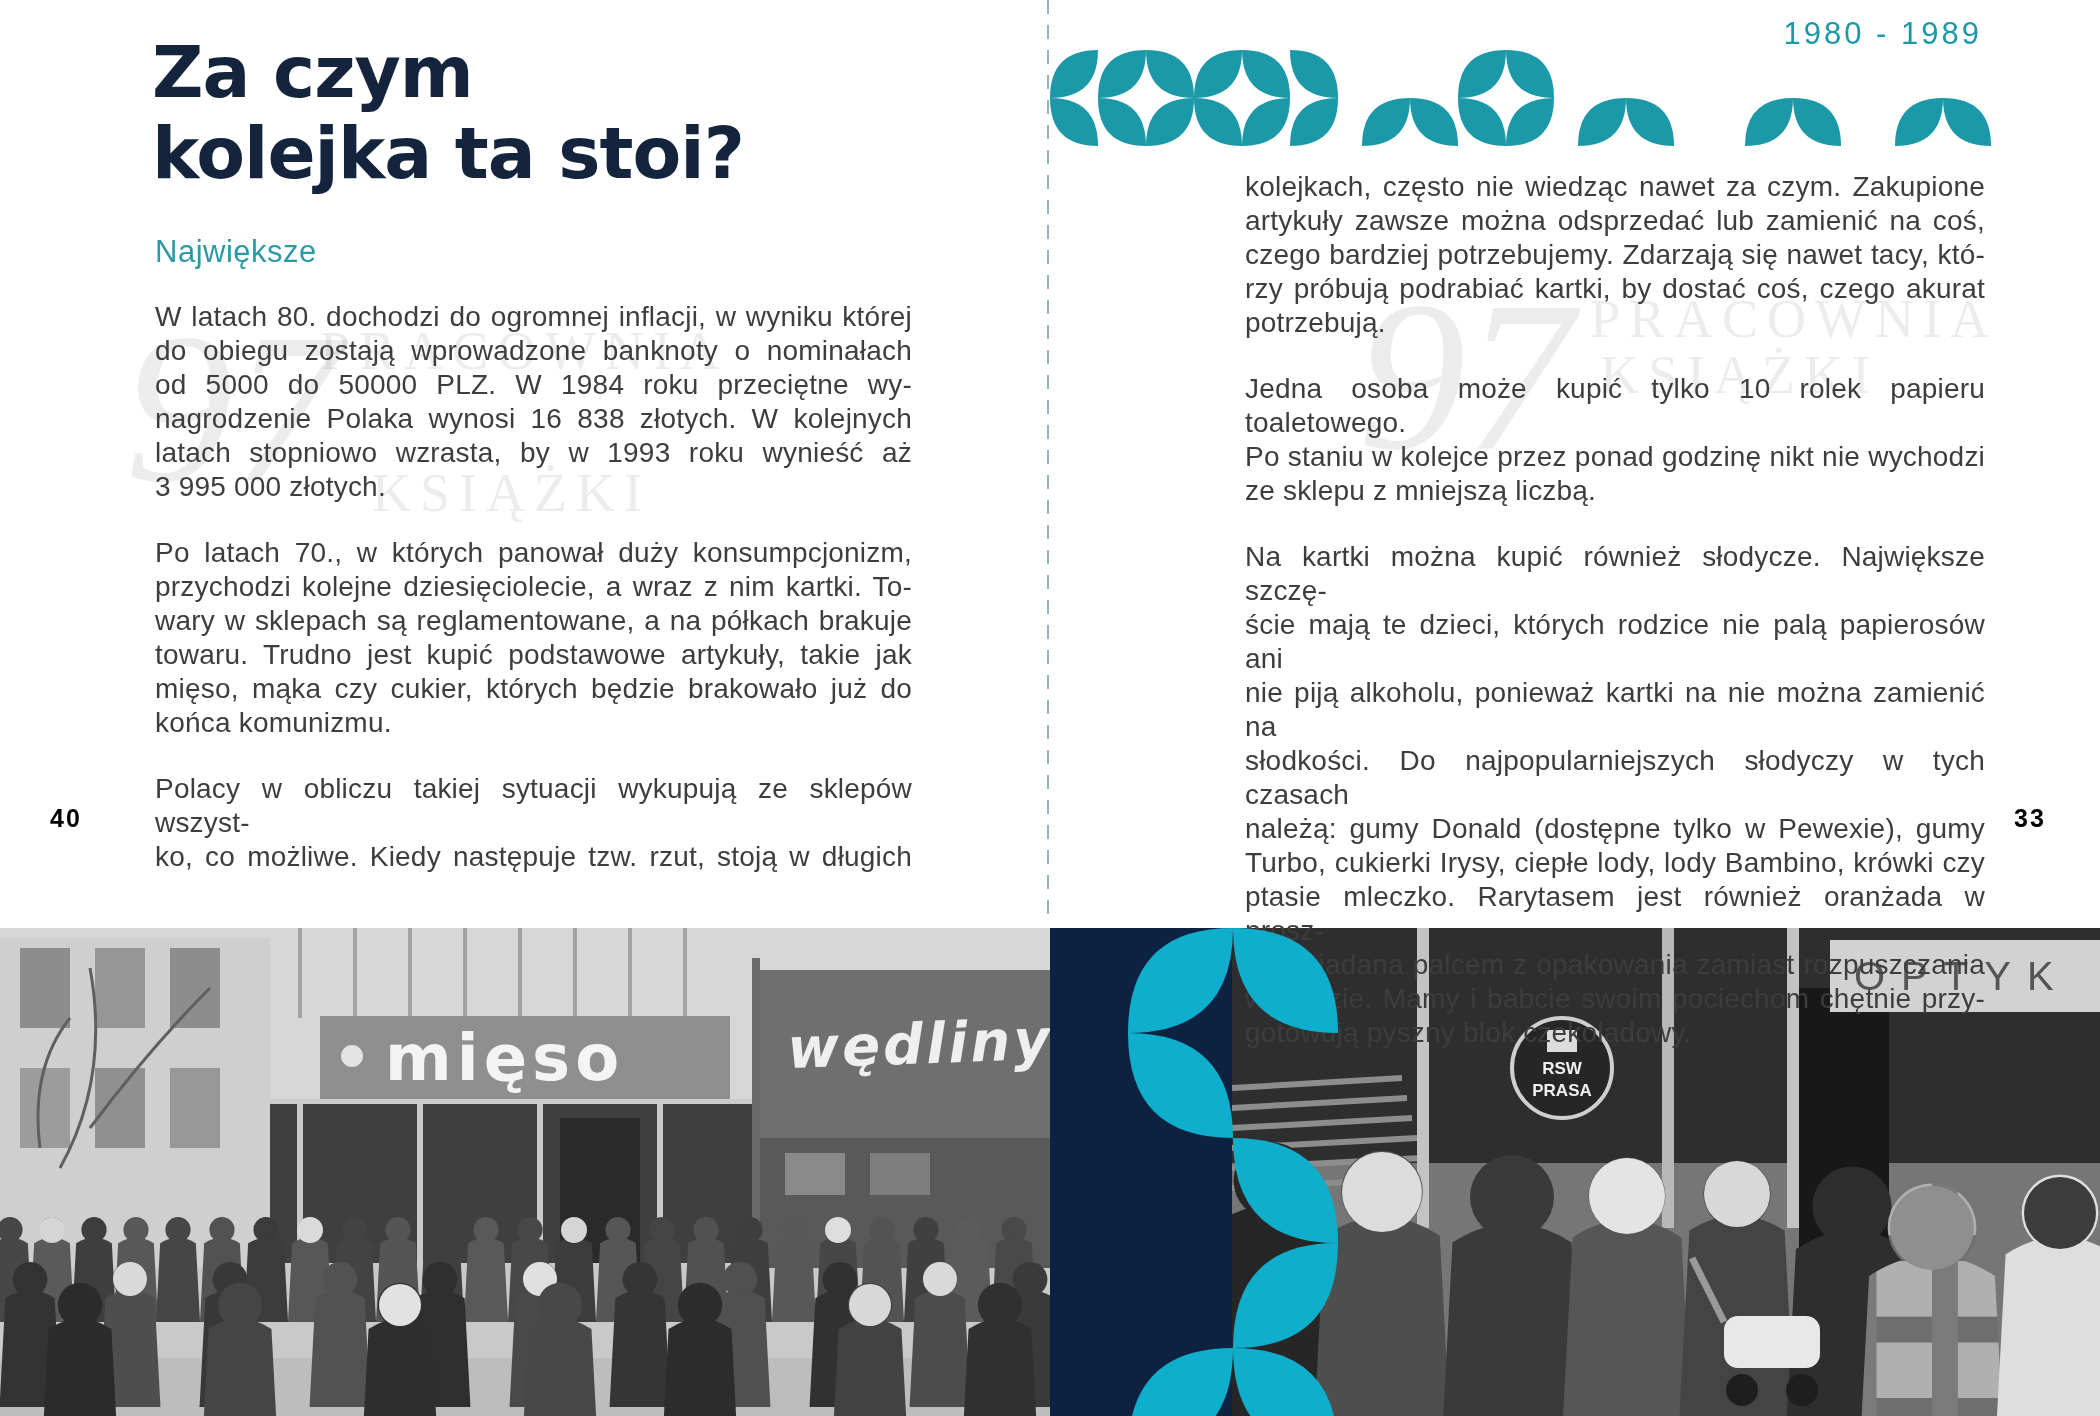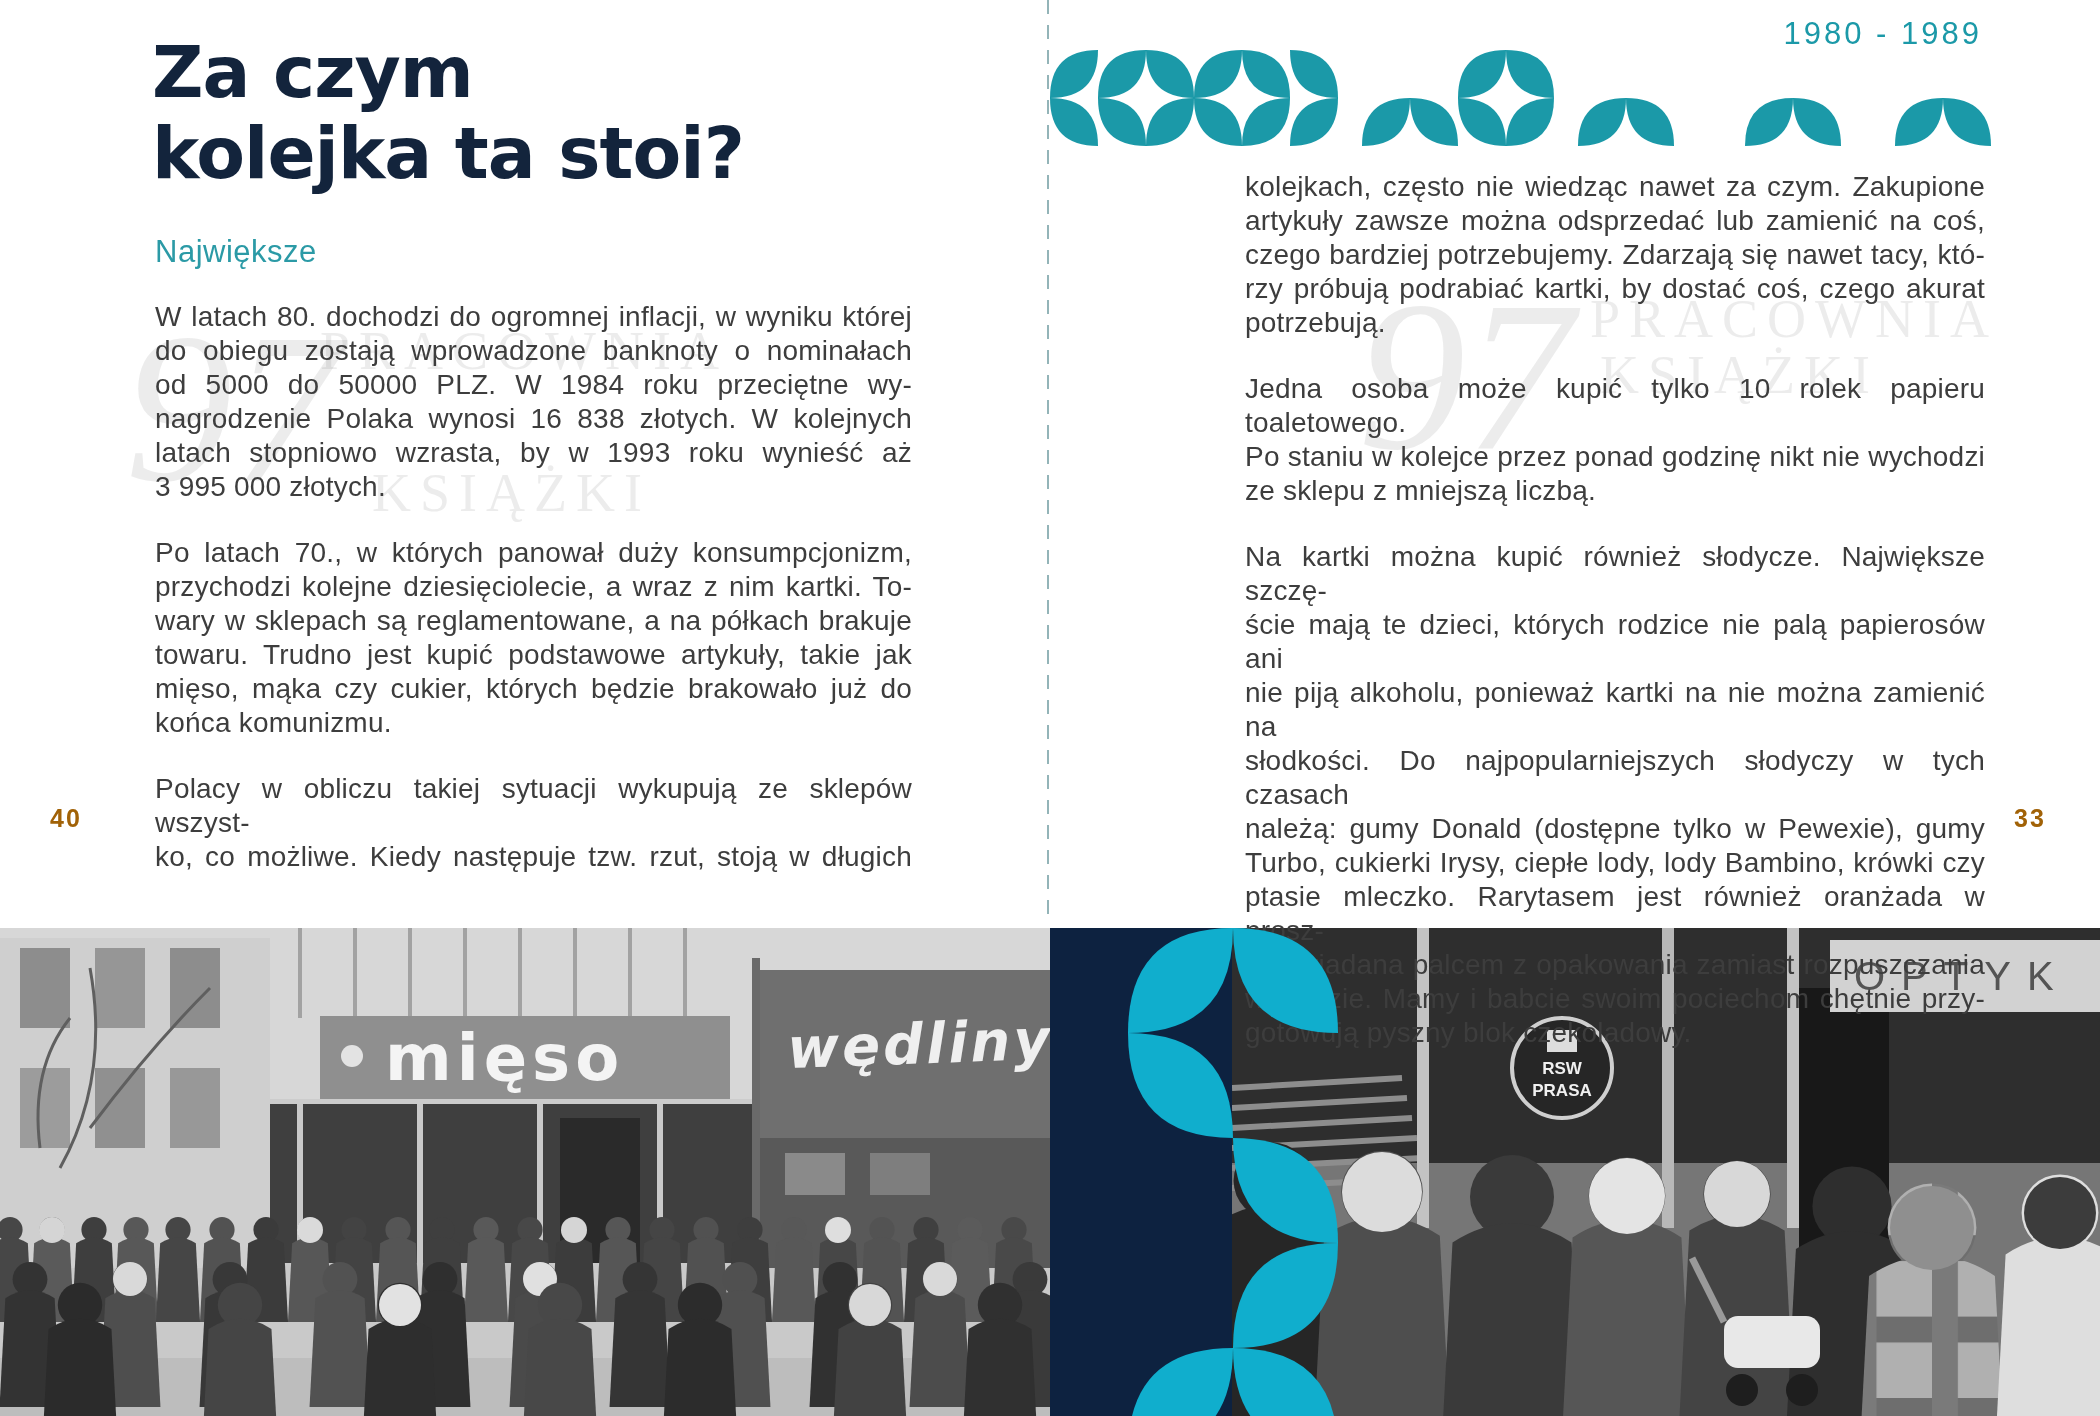--- a/index.html
+++ b/index.html
@@ -22,21 +22,21 @@
     font-size:31px;font-weight:normal;color:#1b99a8;letter-spacing:3px;margin-left:20px;
   }
   .bodycol{position:absolute;z-index:3;font-size:28px;line-height:34px;color:#3d3d3d;letter-spacing:.2px;}
   #left-col{left:155px;top:300px;width:757px;}
   #right-col{left:1245px;top:170px;width:740px;}
   .para + .para{margin-top:32px;}
   .tline{text-align:justify;text-align-last:justify;}
   .tline-last{text-align-last:left;}
   .pagenum{
     position:absolute;top:804px;z-index:3;font-size:25px;font-weight:bold;
-    letter-spacing:2px;color:#a16207;
+    letter-spacing:2px;color:#000000;
   }
   #pagenum-left{left:50px;}
   #pagenum-right{left:2014px;}
   
   .wm{position:absolute;z-index:1;color:rgba(110,110,110,.13);pointer-events:none;white-space:nowrap;}
   .wm-num{font-family:Liberation Serif, serif;font-style:italic;font-size:215px;line-height:1;}
   .wm-word{font-family:"Liberation Serif",serif;font-size:54px;letter-spacing:9px;}
   
   #page-divider{
     position:absolute;left:1047px;top:0;width:2px;height:925px;z-index:2;

